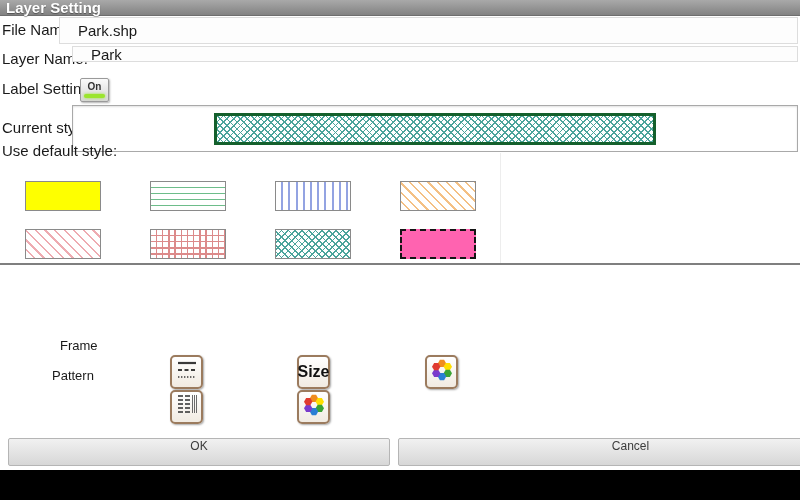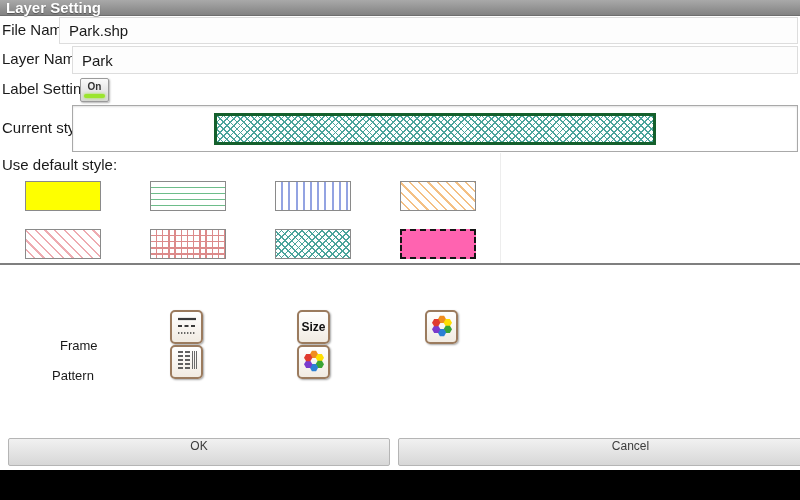--- a/index.html
+++ b/index.html
@@ -6,21 +6,21 @@
   body{width:800px;height:500px;position:relative;background:#fff;overflow:hidden;
        font-family:"Liberation Sans", sans-serif;color:#1a1a1a;}
   .abs{position:absolute;}
   
   .titlebar{left:0;top:0;width:800px;height:16px;
     background:linear-gradient(#a9a9a9,#828282);border-bottom:1px solid #6e6e6e;
     color:#fff;font-size:15px;font-weight:bold;line-height:16px;padding-left:6px;
     box-sizing:border-box;text-shadow:0 1px 1px rgba(0,0,0,.4);}
   .lbl{font-size:15px;line-height:16px;white-space:nowrap;}
   .field{background:#fdfdfd;border:1px solid #ddd;box-sizing:border-box;
-    font-size:15px;display:flex;align-items:center;padding-left:9px;}
+    font-size:15px;display:flex;align-items:center;padding-left:18px;}
   input.field{font-family:"Liberation Sans",sans-serif;color:#1a1a1a;outline:none;}
   
   .toggle{left:80px;top:78px;width:29px;height:24px;border:1px solid #9a9a9a;border-radius:2px;
     background:linear-gradient(#fafafa,#d6d6d6);box-shadow:1px 1px 2px rgba(0,0,0,.3);
     font-size:10px;font-weight:bold;color:#333;text-align:center;box-sizing:border-box;padding-top:2px;}
   .toggle .bar{position:absolute;left:3px;right:3px;bottom:3px;height:4px;border-radius:2px;
     background:#9be52e;box-shadow:0 0 3px #9be52e;}
   
   .cur-box{left:72px;top:105px;width:726px;height:47px;background:#fff;
     border:1px solid #a9a9a9;box-sizing:border-box;box-shadow:inset 0 1px 2px rgba(0,0,0,.12);}
@@ -36,21 +36,21 @@
   .sw-diag-red{background-image:repeating-linear-gradient(45deg,rgba(0,0,0,0) 0 5.2px,#eeabb1 5.2px 6.8px);}
   .sw-grid-red{background-image:repeating-linear-gradient(180deg,rgba(0,0,0,0) 0 4.8px,#dc8a8a 4.8px 6.2px),repeating-linear-gradient(90deg,rgba(0,0,0,0) 0 4.8px,#dc8a8a 4.8px 6.2px);}
   .sw-crosshatch{background-image:repeating-linear-gradient(45deg,rgba(0,0,0,0) 0 3.6px,#4ba49b 3.6px 4.8px),repeating-linear-gradient(135deg,rgba(0,0,0,0) 0 3.6px,#4ba49b 3.6px 4.8px);}
   .sw-solid-pink{background-color:#ff63b0;border:2px dashed #151515;}
   .divider{left:0;top:263px;width:800px;height:2px;background:#7f7f7f;}
   .vdiv{left:500px;top:153px;width:1px;height:110px;background:#ededed;}
   
   .icon-btn{width:33px;height:34px;background:linear-gradient(#ffffff,#f1ebe2);
     border:2px solid #9b7b5e;border-radius:5px;box-shadow:1px 1px 2px rgba(0,0,0,.35);
     box-sizing:border-box;display:flex;align-items:center;justify-content:center;
-    font-size:12px;font-weight:bold;color:#111;padding:0;}
+    font-size:16px;font-weight:bold;color:#111;padding:0;margin-top:45px;}
   .small-lbl{font-size:13px;line-height:14px;}
   
   .action-btn{top:438px;height:28px;background:linear-gradient(#f1f1f1,#d7d7d7);
     border:1px solid #b5b5b5;border-radius:2px;box-sizing:border-box;
     display:flex;align-items:flex-start;justify-content:center;font-size:12px;color:#3c3c3c;}
   
   .navbar{left:0;top:470px;width:800px;height:30px;background:#000;}
 </style>
 </head>
 <body>
@@ -58,34 +58,34 @@
 <div class="abs titlebar">
   <span>Layer Setting</span>
 </div>
 
 <div class="abs lbl" style="left:2px;top:22px;">File Name:</div>
 <div class="abs field" style="left:59px;top:17px;width:739px;height:27px;">
   <span>Park.shp</span>
 </div>
 
 <div class="abs lbl" style="left:2px;top:51px;">Layer Name:</div>
-<input class="abs field" style="left: 72px; top: 46px; width: 726px; height: 28px;" value="Park">
+<input class="abs field" style="left: 72px; top: 46px; width: 726px; height: 16px;" value="Park">
 
 <div class="abs lbl" style="left:2px;top:81px;">Label Setting:</div>
 <div class="abs toggle">
   <span>On</span>
   <span class="bar"></span>
 </div>
 
 <div class="abs lbl" style="left:2px;top:120px;">Current style:</div>
 <div class="abs cur-box">
   <div class="abs cur-swatch sw-crosshatch"></div>
 </div>
 
-<div class="abs lbl" style="left:2px;top:157px;">Use default style:</div>
+<div class="abs lbl" style="left:2px;top:143px;">Use default style:</div>
 <div class="abs vdiv"></div>
 <div class="abs grid">
     <div class="sw sw-solid-yellow"></div>
     <div class="sw sw-hlines"></div>
     <div class="sw sw-vlines"></div>
     <div class="sw sw-diag-orange"></div>
     <div class="sw sw-diag-red"></div>
     <div class="sw sw-grid-red"></div>
     <div class="sw sw-crosshatch"></div>
     <div class="sw sw-solid-pink"></div>

